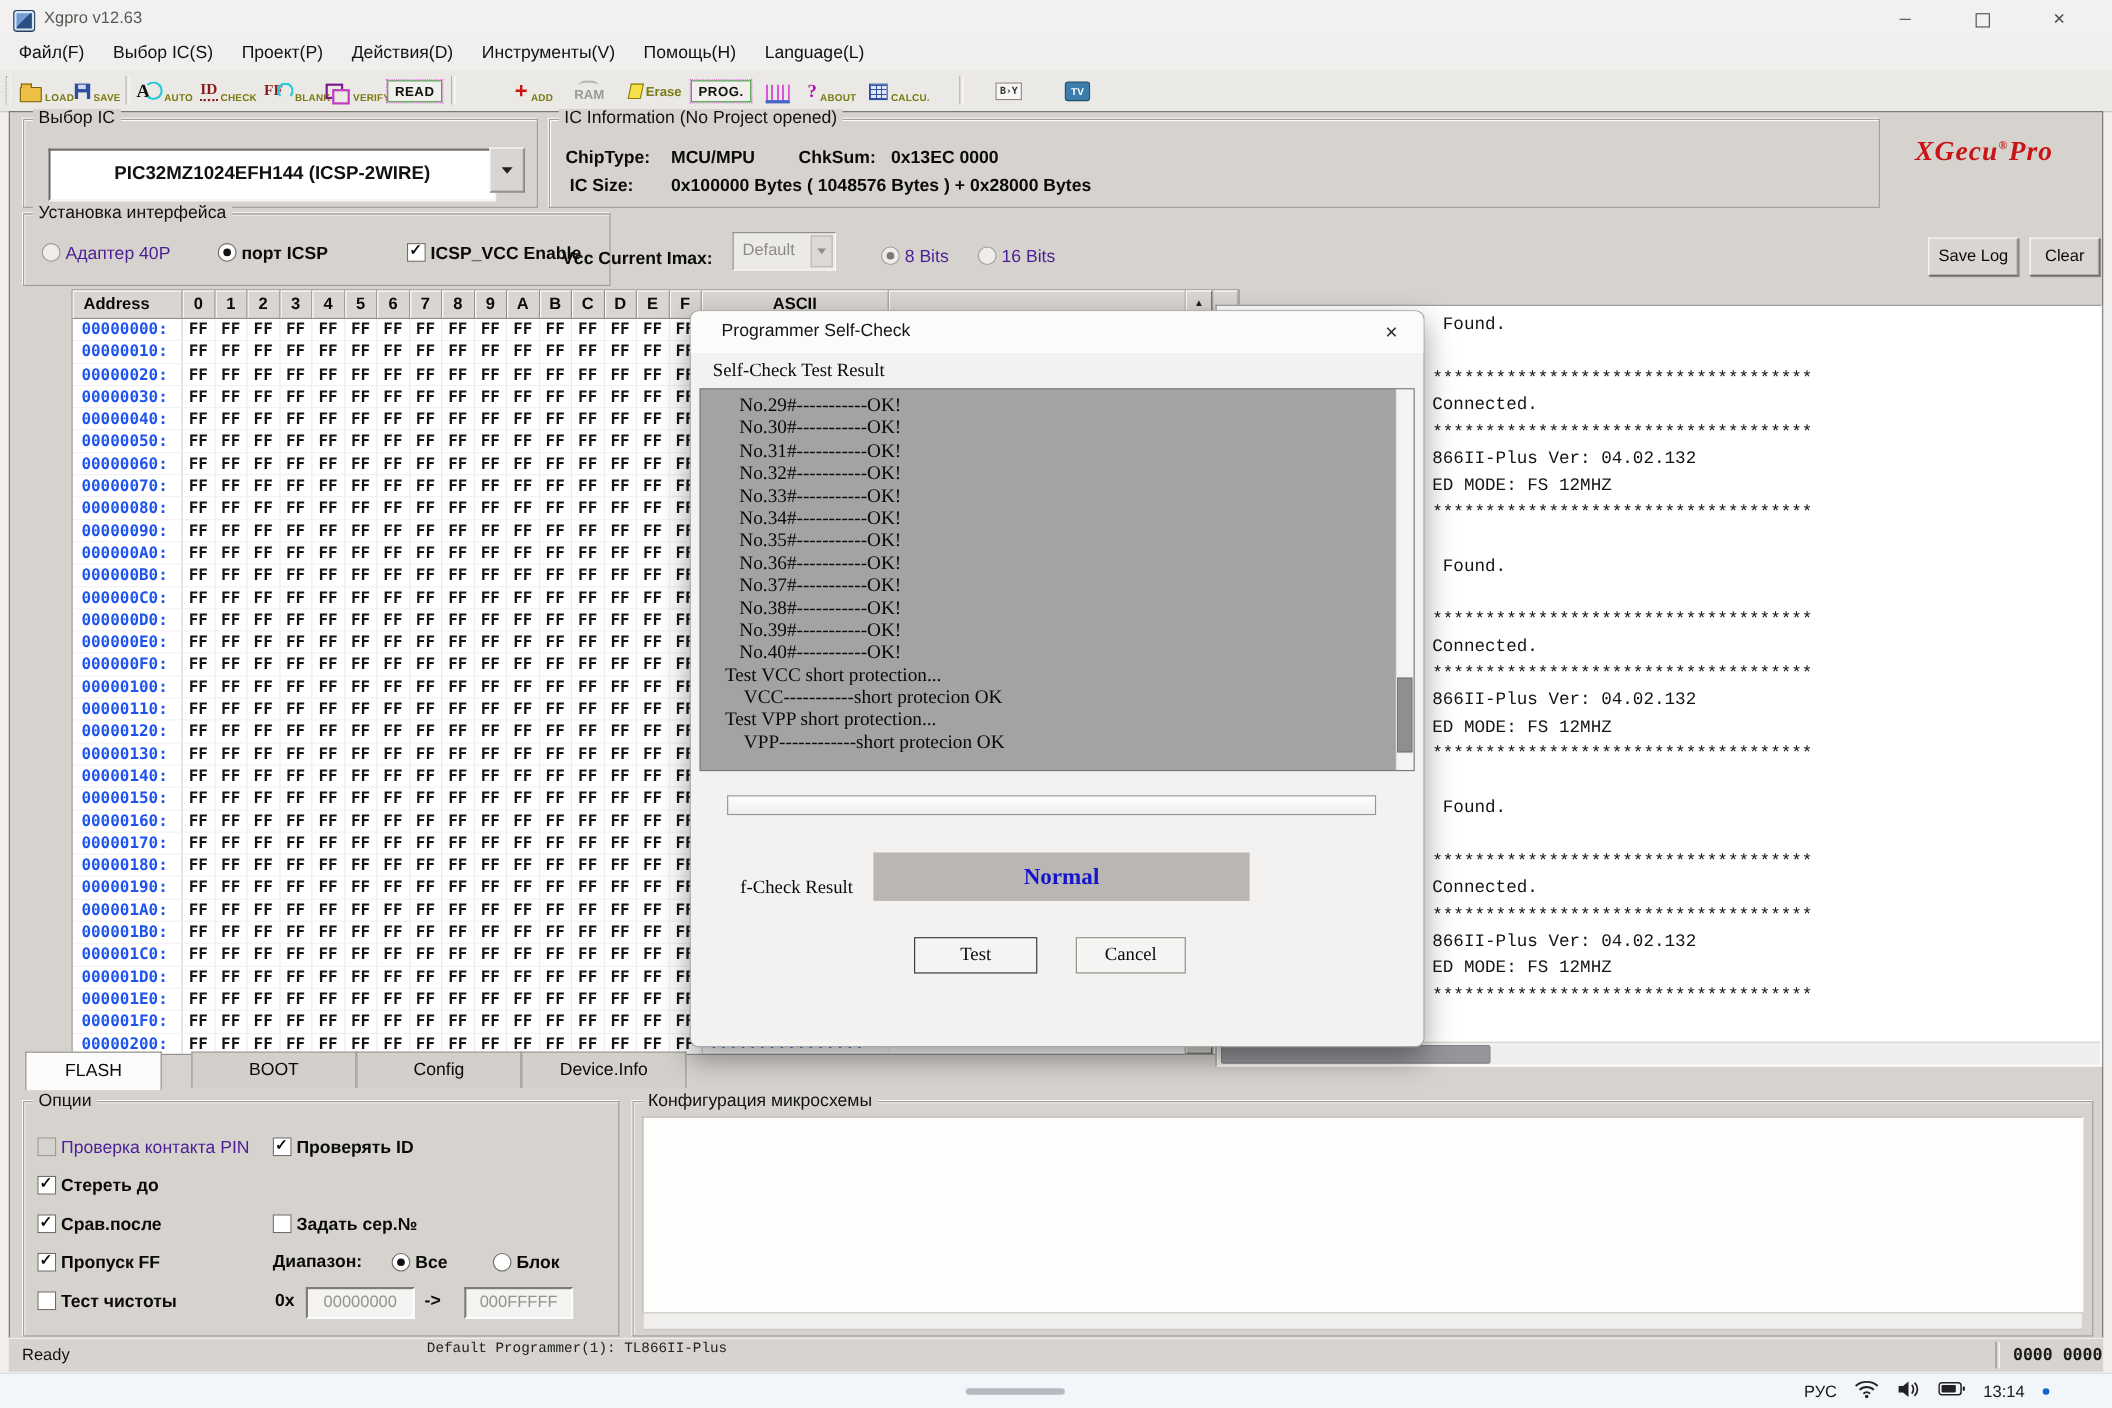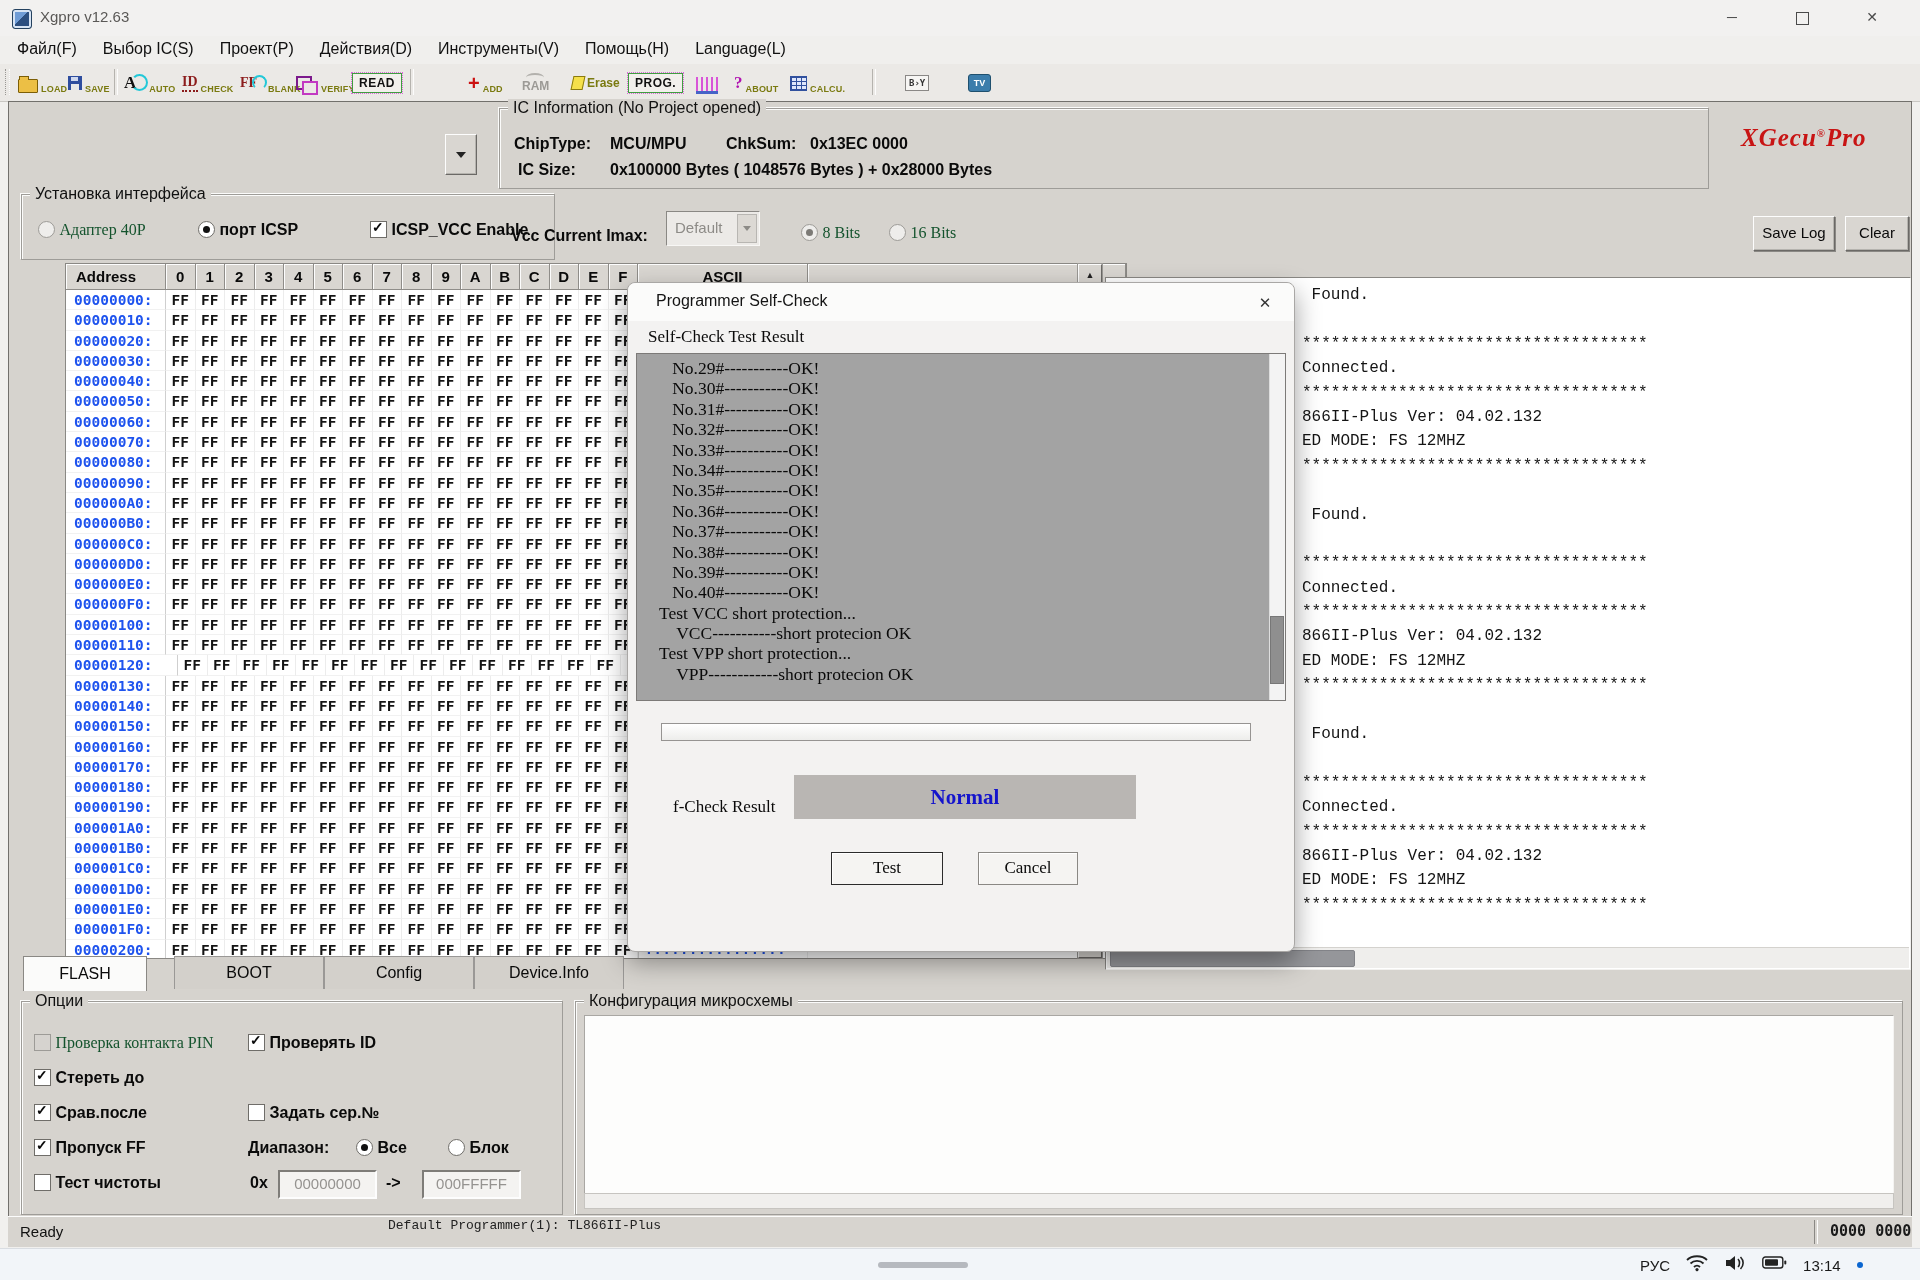--- a/index.html
+++ b/index.html
@@ -86,21 +86,21 @@
   .rb{display:inline-block;width:15px;height:15px;border-radius:50%;background:#fff;border:1px solid #6f6d69;
       position:relative;vertical-align:-3px;}
   .rb-checked::after{content:"";position:absolute;left:4px;top:4px;width:7px;height:7px;border-radius:50%;background:#111;}
   .rb-dis{border-color:#9d9b97;background:#eeedeb;}
   .rb-dis.rb-checked::after{background:#7c7a76;}
   .cb{display:inline-block;width:15px;height:15px;background:#fff;border:1px solid #6f6d69;position:relative;vertical-align:-3px;}
   .cb-checked::after{content:"✓";position:absolute;left:1px;top:-3px;font-size:14px;font-weight:700;color:#0a0a0a;}
   .cb-dis{background:#d6d3cf;border-color:#9d9b97;}
   .ctl-label{font-size:16px;color:#0a0a0a;}
   .ctl-label-b{font-size:16px;font-weight:600;color:#0a0a0a;}
-  .dis-text{color:#14532d;font-family:Liberation Serif, serif;}
+  .dis-text{color:#4c1d95;}
   .btn{background:#d9d6d1;border:1px solid;border-color:#fdfdfd #6b6966 #6b6966 #fdfdfd;
        box-shadow:inset -1px -1px 0 #b5b3ae, 1px 1px 0 #8a8884;
        font-size:15px;color:#0a0a0a;text-align:center;}
 
   #vcc-combo{position:absolute;left:657px;top:109px;width:84px;height:33px;background:#eceae7;
              border:1px solid;border-color:#8a8884 #f8f7f5 #f8f7f5 #8a8884;color:#8d8b87;font-size:15px;
              line-height:31px;padding-left:8px;}
   #vcc-combo .dd{position:absolute;right:2px;top:2px;bottom:2px;width:18px;background:#dcd9d4;
              border:1px solid #b8b6b2;display:flex;align-items:center;justify-content:center;}
   #vcc-combo .dd i{width:0;height:0;border:4px solid transparent;border-top:5px solid #8d8b87;margin-top:4px;}
@@ -256,20 +256,24 @@
   <div class="titem" style="left:905px">
       <span class="ic-b2y">B›Y</span>
     </div>
   <div class="titem" style="left:968px">
       <span class="ic-tv">TV</span>
     </div>
 </div>
 
 <div id="main">
 
+  <div class="groupbox" style="left:12px;top:6px;width:466px;height:79px;">
+    <span class="gb-label">Выбор IC</span>
+    <div id="combo-ic">PIC32MZ1024EFH144 (ICSP-2WIRE)</div>
+  </div>
   <div id="combo-ic-btn">
       <span class="tri-down"></span>
     </div>
 
   <div class="groupbox" style="left:490px;top:6px;width:1208px;height:79px;">
     <span class="gb-label">IC Information (No Project opened)</span>
     <span class="info-lbl" style="left:14px;top:26px;">ChipType:</span>
     <span class="info-val" style="left:110px;top:26px;">MCU/MPU</span>
     <span class="info-lbl" style="left:226px;top:26px;">ChkSum:</span>
     <span class="info-val" style="left:310px;top:26px;">0x13EC 0000</span>
@@ -686,21 +690,21 @@
           <span class="cell-byte" style="width: 29.5px;">FF</span>
           <span class="cell-byte" style="width: 29.5px;">FF</span>
           <span class="cell-byte" style="width: 29.5px;">FF</span>
           <span class="cell-byte" style="width: 29.5px;">FF</span>
           <span class="cell-byte" style="width: 29.5px;">FF</span>
           <span class="cell-byte" style="width: 29.5px;">FF</span>
           <span class="cell-byte" style="width: 29.5px;">FF</span>
           <span class="cell-ascii" style="width: 170px; color: rgb(30, 83, 238);">................</span>
         </div>
         <div class="hexrow">
-          <span class="cell-addr" style="width: 112px; color: rgb(30, 83, 238);">00000120:</span>
+          <span class="cell-addr" style="width: 100px; color: rgb(30, 83, 238);">00000120:</span>
           <span class="cell-byte" style="width: 29.5px;">FF</span>
           <span class="cell-byte" style="width: 29.5px;">FF</span>
           <span class="cell-byte" style="width: 29.5px;">FF</span>
           <span class="cell-byte" style="width: 29.5px;">FF</span>
           <span class="cell-byte" style="width: 29.5px;">FF</span>
           <span class="cell-byte" style="width: 29.5px;">FF</span>
           <span class="cell-byte" style="width: 29.5px;">FF</span>
           <span class="cell-byte" style="width: 29.5px;">FF</span>
           <span class="cell-byte" style="width: 29.5px;">FF</span>
           <span class="cell-byte" style="width: 29.5px;">FF</span>

